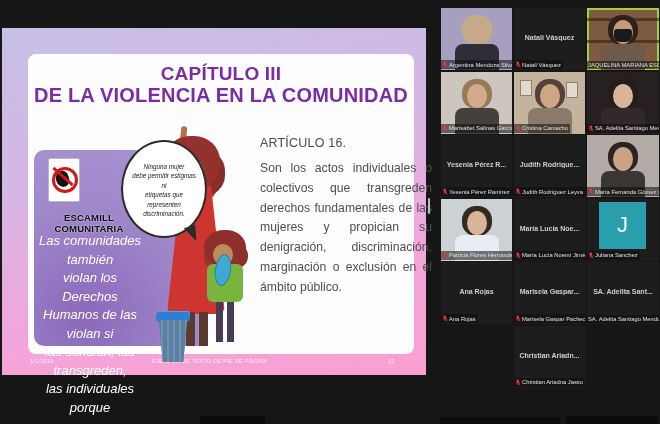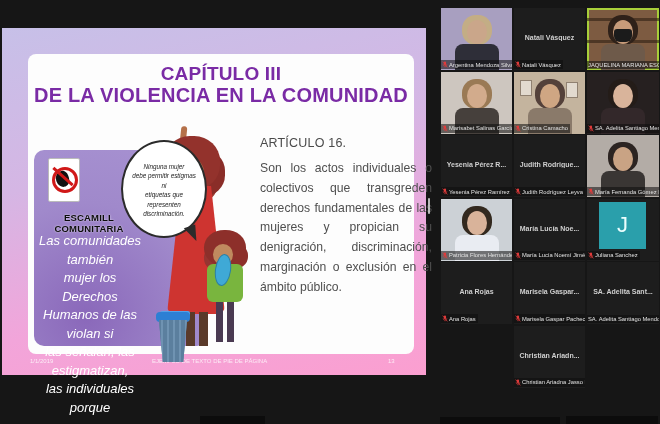--- a/index.html
+++ b/index.html
@@ -105,23 +105,23 @@
 
       <div id="panel">
         <div id="nosign">
           <span class="blob"></span>
           <span class="ring"></span>
           <span class="bar"></span>
         </div>
         <div id="panel-heading">ESCAMILL COMUNITARIA</div>
         <div id="panel-lines">
             <div>Las comunidades también</div>
-            <div>mujer los Derechos</div>
+            <div>violan los Derechos</div>
             <div>Humanos de las violan si</div>
-            <div>las señalan, las estigmatizan,</div>
+            <div>las señalan, las transgreden,</div>
             <div>las individuales porque</div>
           </div>
       </div>
 
       <div id="bubble">
         <div id="bubble-text">
             <div>Ninguna mujer</div>
             <div>debe permitir estigmas ni</div>
             <div>etiquetas que representen</div>
             <div>discriminación.</div>

